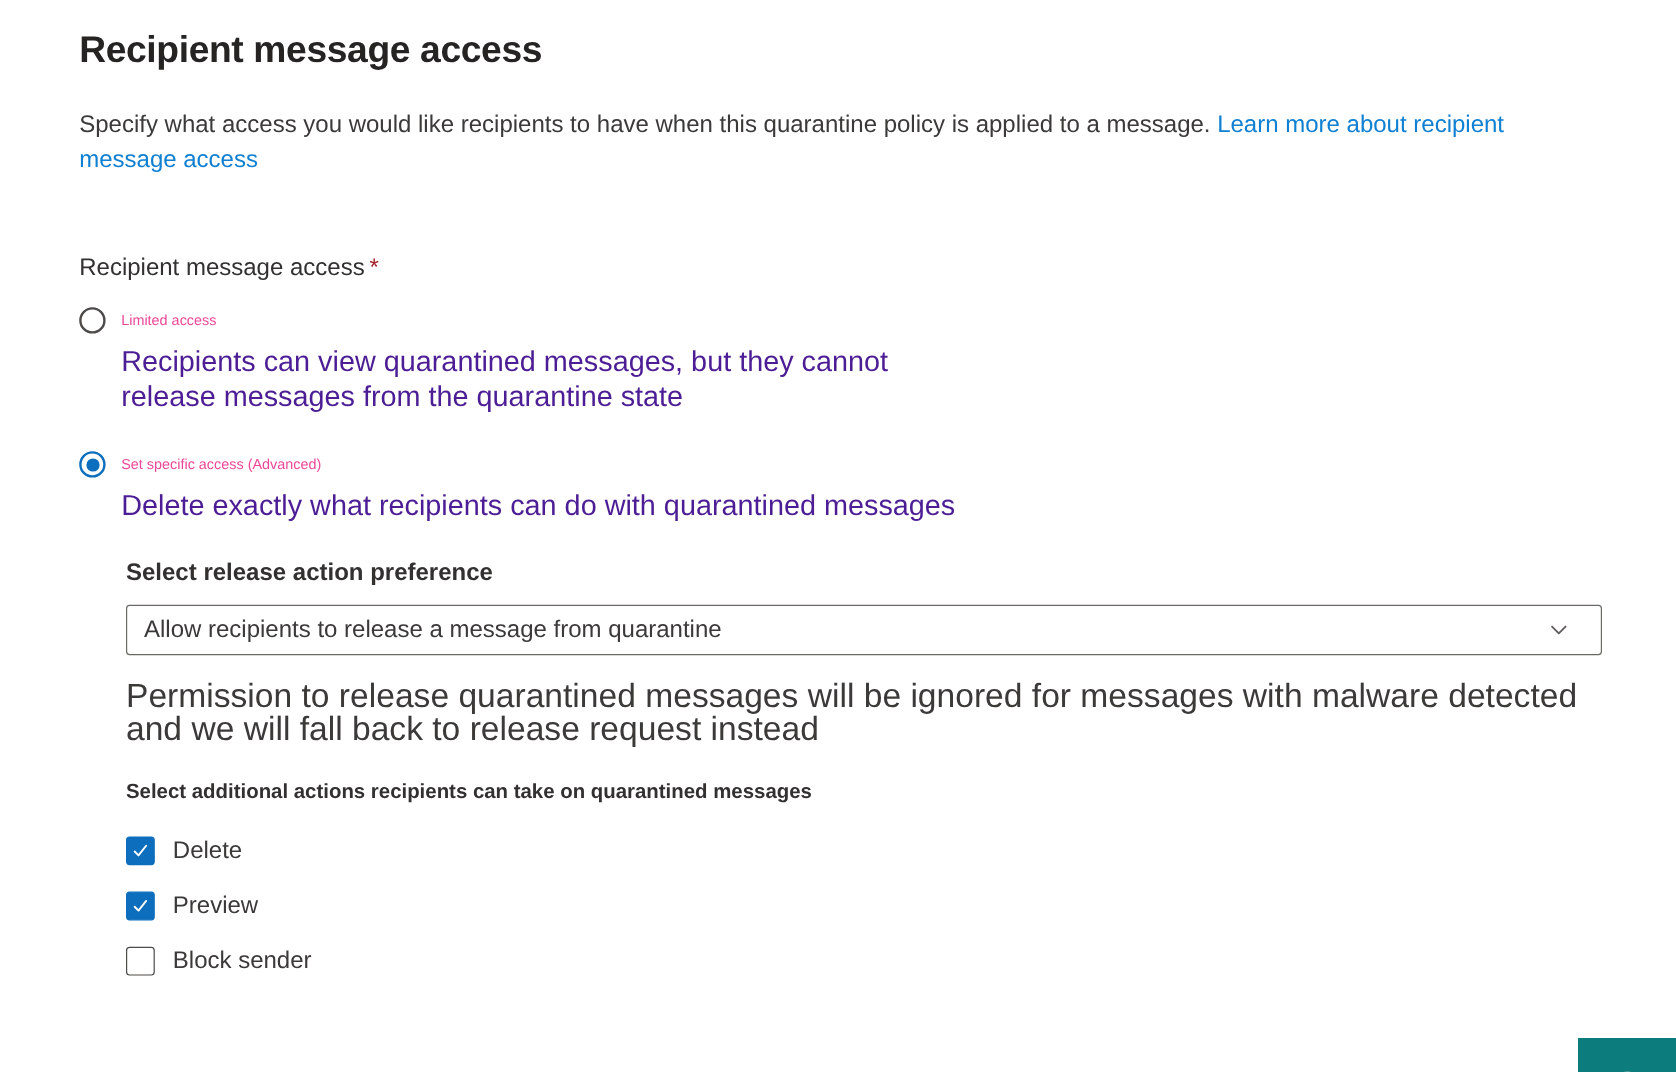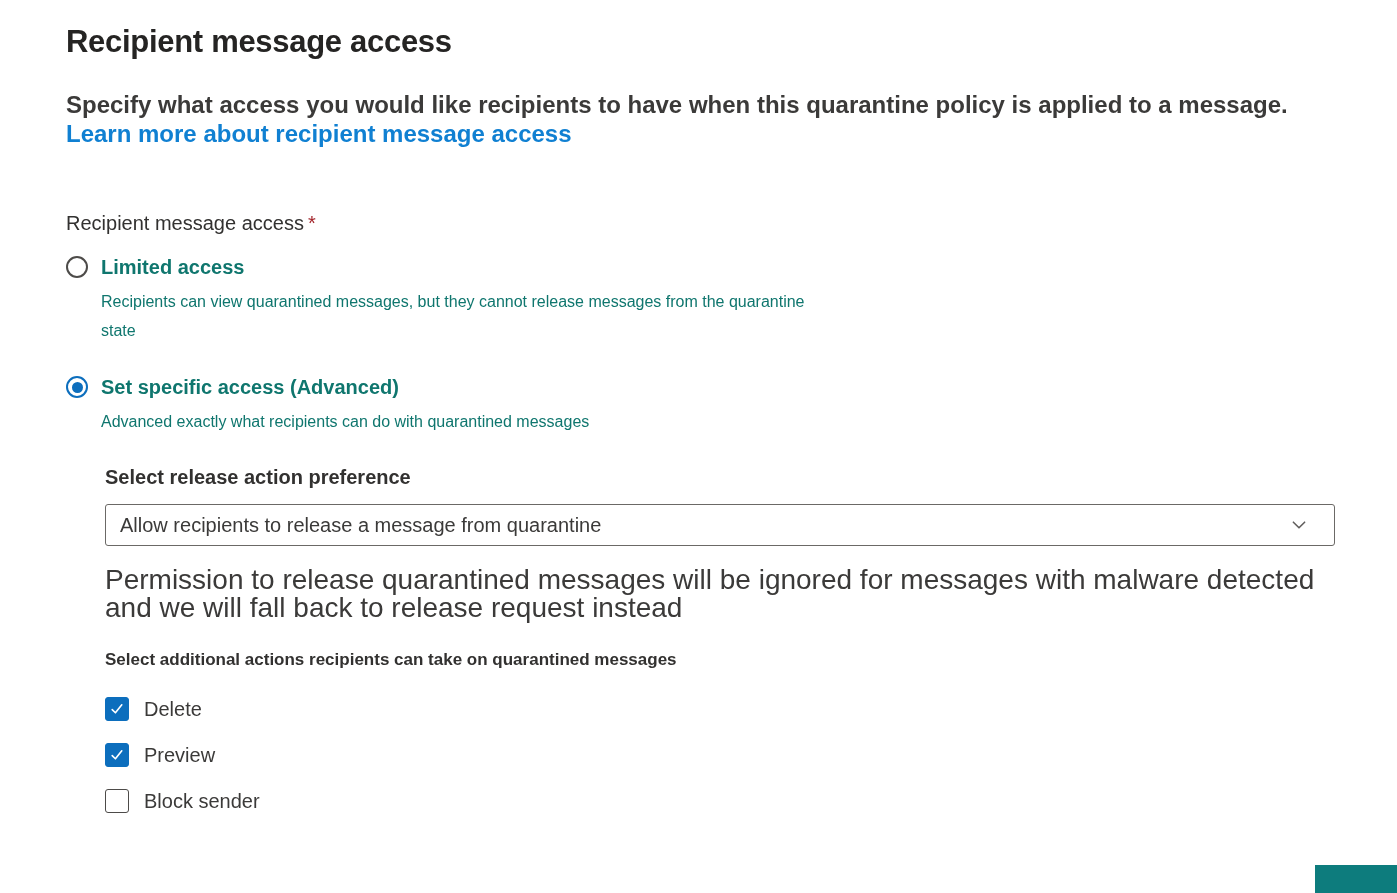--- a/index.html
+++ b/index.html
@@ -20,26 +20,25 @@
     padding: 24px 60px 0 66px;
   }
   .page-title {
     font-size: 31px;
     font-weight: 700;
     color: #252423;
     letter-spacing: -0.3px;
     margin: 0 0 30px 0;
   }
   .intro {
-    font-size: 24px;
+    font-size: 20px;
     line-height: 29px;
     width: 1272px;
     margin: 0;
     color: #3b3a39;
-    font-weight: bold;
   }
   .link {
     color: #1080d2;
     text-decoration: none;
     cursor: pointer;
   }
   .field-label {
     margin-top: 64px;
     font-size: 20px;
     font-weight: 400;
@@ -75,30 +74,30 @@
     left: 50%;
     top: 50%;
     width: 11px;
     height: 11px;
     margin: -5.5px 0 0 -5.5px;
     border-radius: 50%;
     background: #0c6ebd;
   }
   .radio-text { margin-left: 13px; }
   .radio-title {
-    font-size: 20px;
-    font-weight: 700;
-    color: #0f766e;
+    font-size: 12px;
+    font-weight: 400;
+    color: #ec4899;
     line-height: 25px;
     margin-bottom: 7px;
   }
   .radio-desc {
-    font-size: 16px;
+    font-size: 24px;
     line-height: 29px;
-    color: #0f766e;
+    color: #4c1d95;
     max-width: 705px;
   }
   .nested {
     margin-left: 39px;
   }
   .field-label2 {
     font-size: 20px;
     font-weight: 600;
     color: #323130;
     margin-bottom: 15px;
@@ -211,21 +210,21 @@
       <div class="radio-text">
         <div class="radio-title">Limited access</div>
         <div class="radio-desc">Recipients can view quarantined messages, but they cannot release messages from the quarantine state</div>
       </div>
     </div>
 
     <div class="radio-item">
       <span class="radio selected"></span>
       <div class="radio-text">
         <div class="radio-title">Set specific access (Advanced)</div>
-        <div class="radio-desc">Advanced exactly what recipients can do with quarantined messages</div>
+        <div class="radio-desc">Delete exactly what recipients can do with quarantined messages</div>
       </div>
     </div>
 
   </div>
 
   <div class="nested">
 
     <div class="field-label2">Select release action preference</div>
 
     <div class="dropdown">

